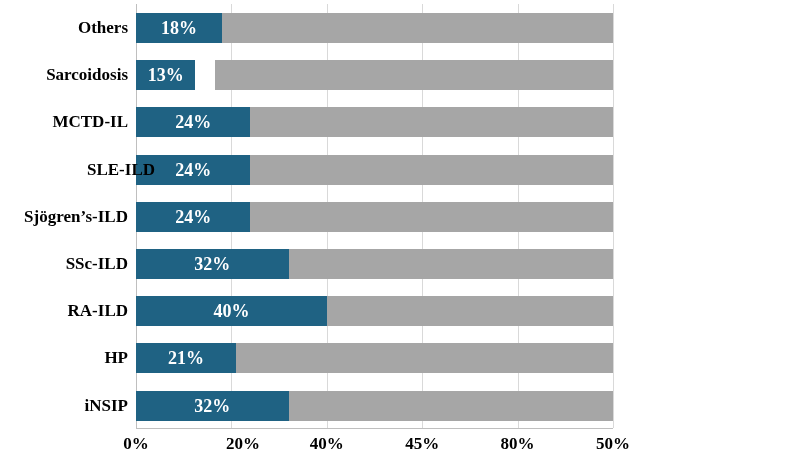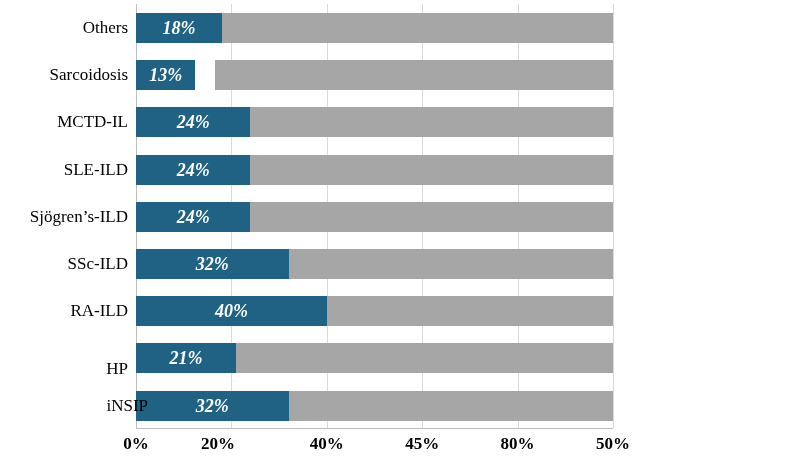--- a/index.html
+++ b/index.html
@@ -50,21 +50,20 @@
     width: 477px;
     height: 30px;
     display: flex;
     align-items: stretch;
   }
 
   .seg {
     height: 100%;
     position: relative;
     box-sizing: border-box;
-    font-style: italic;
   }
   .seg-progressive {
     background: #1f6283;
   }
   .seg-nonprogressive {
     background: #a6a6a6;
   }
 
   .seg-label {
     position: absolute;
@@ -76,21 +75,21 @@
     font-size: 18px;
     line-height: 1;
     white-space: nowrap;
     letter-spacing: 0px;
   }
   .cat-label-wrap {
     position: absolute;
     left: 0;
     width: 128px;
     text-align: right;
-    font-weight: normal;
+    font-weight: bold;
     font-size: 17px;
     color: #000000;
     white-space: nowrap;
     height: 30px;
     line-height: 30px;
   }
 
   
   .x-axis-line {
     position: absolute;
@@ -206,32 +205,32 @@
           </div>
           <div class="seg seg-nonprogressive" style="width: 324.36px; background: rgb(166, 166, 166);"></div>
         </div>
       </div>
   </div>
 
   <div id="cat-labels-layer">
       <div class="cat-label-wrap" style="top: 13px;">Others</div>
       <div class="cat-label-wrap" style="top: 60.2px;">Sarcoidosis</div>
       <div class="cat-label-wrap" style="top: 107.4px;">MCTD-IL</div>
-      <div class="cat-label-wrap" style="top: 154.6px;">SLE-ILD</div>
+      <div class="cat-label-wrap" style="top: 154.6px; padding-left: 27px;">SLE-ILD</div>
       <div class="cat-label-wrap" style="top: 201.8px;">Sjögren’s-ILD</div>
       <div class="cat-label-wrap" style="top: 249px;">SSc-ILD</div>
       <div class="cat-label-wrap" style="top: 296.2px;">RA-ILD</div>
-      <div class="cat-label-wrap" style="top: 343.4px; margin-top: 11px;">HP</div>
-      <div class="cat-label-wrap" style="top: 390.6px; padding-left: 20px;">iNSIP</div>
+      <div class="cat-label-wrap" style="top: 343.4px;">HP</div>
+      <div class="cat-label-wrap" style="top: 390.6px;">iNSIP</div>
     </div>
 
   <div class="x-axis-line"></div>
   <div id="xticks-layer">
       <div class="x-tick-label" style="left: 136px;">0%</div>
-      <div class="x-tick-label" style="left: 218px;">20%</div>
+      <div class="x-tick-label" style="left: 243px;">20%</div>
       <div class="x-tick-label" style="left: 326.8px;">40%</div>
       <div class="x-tick-label" style="left: 422.2px;">45%</div>
       <div class="x-tick-label" style="left: 517.6px;">80%</div>
       <div class="x-tick-label" style="left: 613px;">50%</div>
     </div>
 
   <div class="legend">
   </div>
 
 </div>

